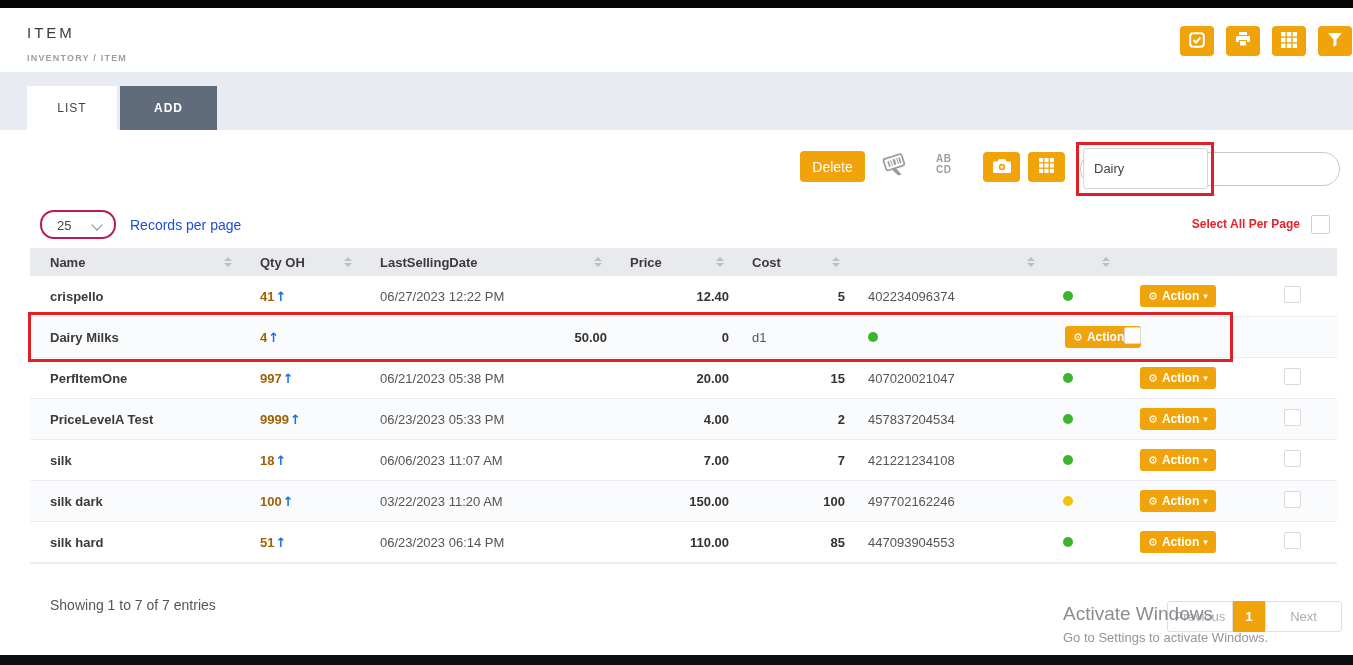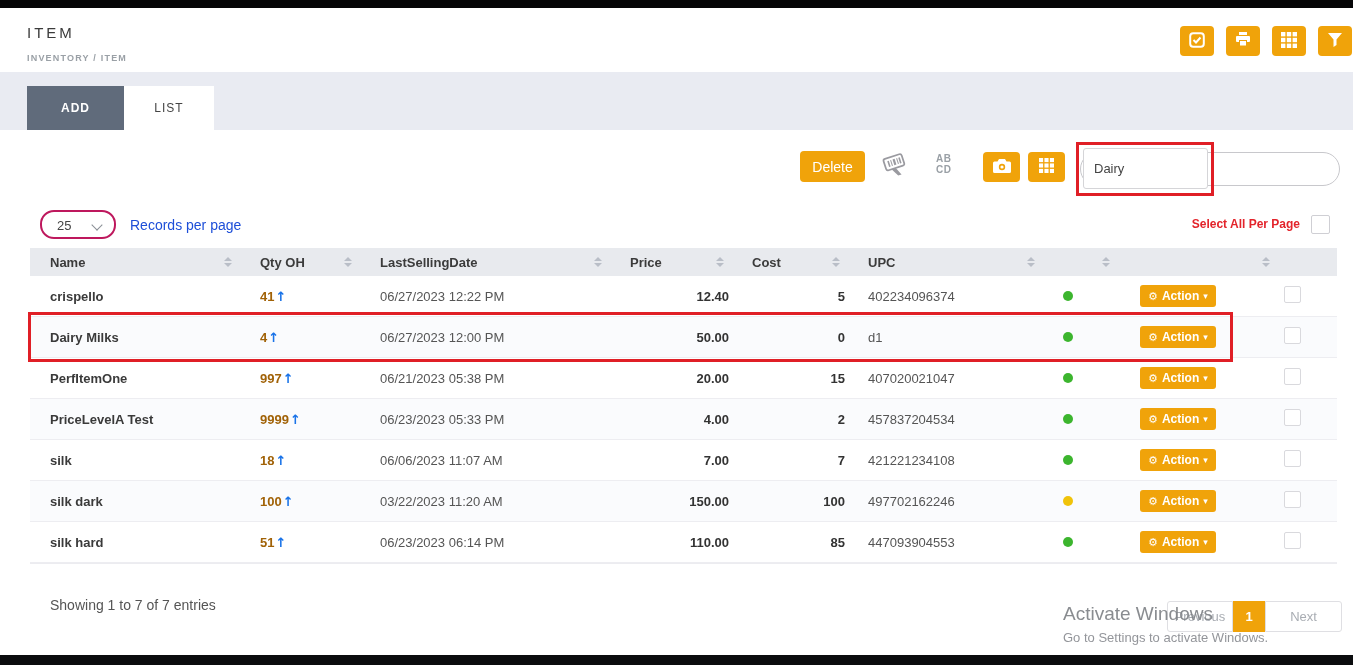--- a/index.html
+++ b/index.html
@@ -134,22 +134,22 @@
       <span>
         <svg width="14" height="14" viewBox="0 0 14 14" fill="#fff">
             <path d="M0 0 L14 0 L8.5 6.5 L8.5 12 L5.5 14 L5.5 6.5 Z"></path>
           </svg>
       </span>
     </button>
   </div>
 </div>
 
 <div class="tabs-band">
+  <div class="tab active">LIST</div>
   <div class="tab add">ADD</div>
-  <div class="tab active">LIST</div>
 </div>
 
 <div class="content">
 
   <button class="delete-btn">Delete</button>
 
   <button class="barcode-btn">
     <span>
       <svg width="28" height="30" viewBox="0 0 28 30">
           <g transform="rotate(-18 14 14)">
@@ -239,27 +239,20 @@
           </span>
         </div>
         <div class="th">
           <span class="th-label">Cost</span>
           <span class="sort-icon">
             <i class="up"></i>
             <i class="dn"></i>
           </span>
         </div>
         <div class="th">
-          <span class="th-label">UPC</span>
-          <span class="sort-icon">
-            <i class="up"></i>
-            <i class="dn"></i>
-          </span>
-        </div>
-        <div class="th">
           <span class="th-label"></span>
           <span class="sort-icon">
             <i class="up"></i>
             <i class="dn"></i>
           </span>
         </div>
         <div class="th">
           <span class="th-label"></span>
           <span class="sort-icon">
             <i class="up"></i>
@@ -284,21 +277,20 @@
         <span class="gear">⚙</span>
               <span class="action-label">Action</span>
               <span class="caret">▾</span>
       </button>
     </div>
     <div class="td check"><span class="checkbox"></span></div>
   </div>
         <div class="trow">
     <div class="td name">Dairy Milks</div>
     <div class="td qty"><b>4</b><span class="up-arrow">↑</span></div>
-    <div class="td date">06/27/2023 12:00 PM</div>
     <div class="td price">50.00</div>
     <div class="td cost">0</div>
     <div class="td upc">d1</div>
     <div class="td status"><span class="dot" style="background: rgb(60, 181, 46);"></span></div>
     <div class="td action">
       <button class="action-btn">
         <span class="gear">⚙</span>
               <span class="action-label">Action</span>
               <span class="caret">▾</span>
       </button>

